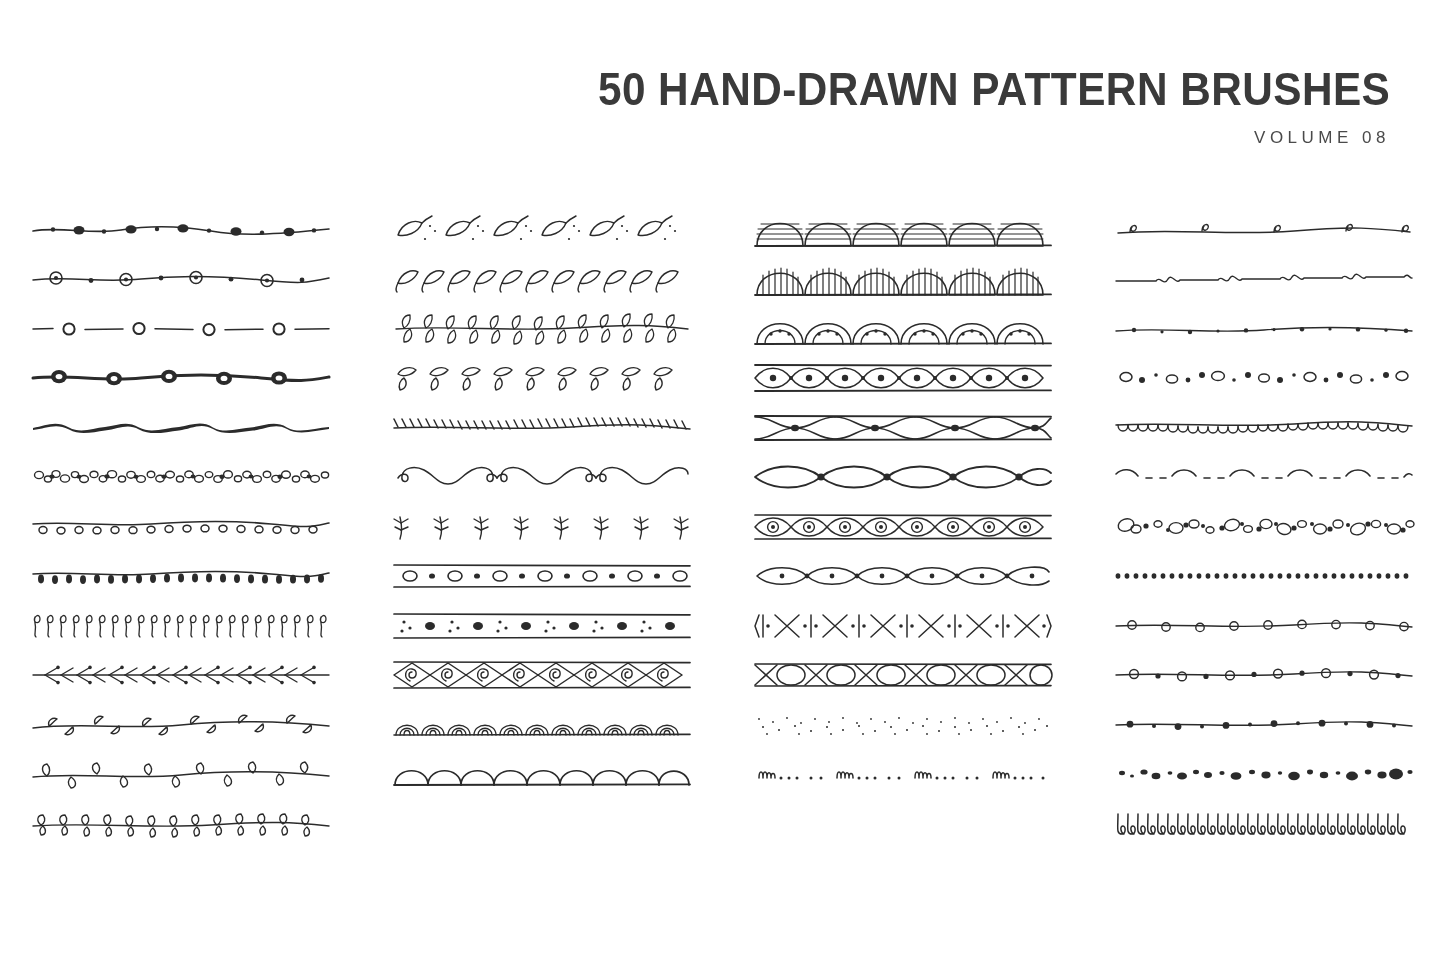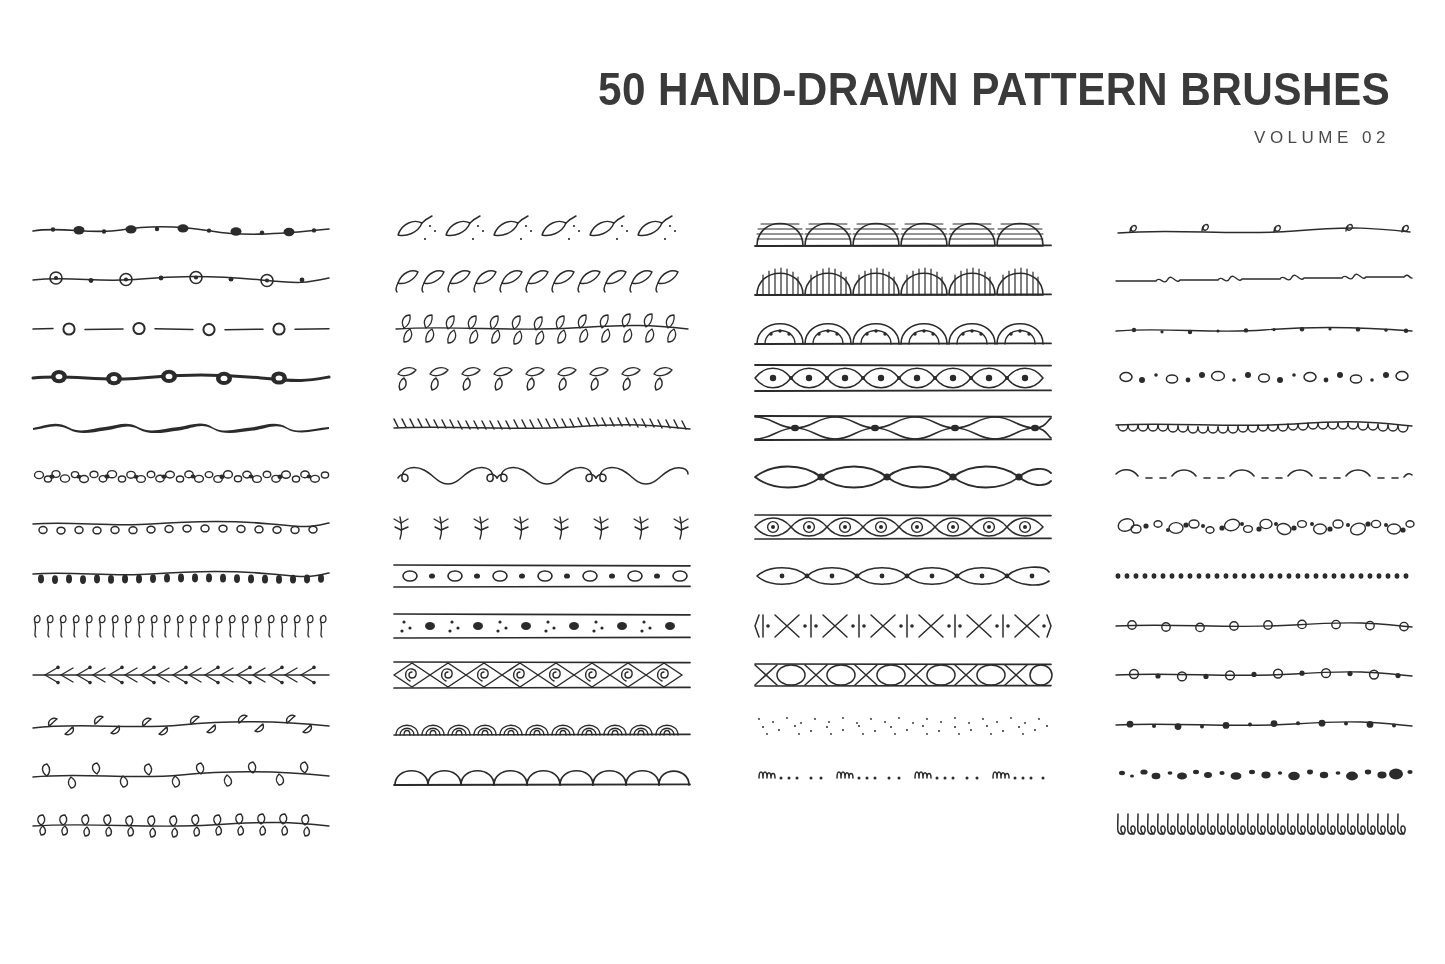--- a/index.html
+++ b/index.html
@@ -77,21 +77,21 @@
     stroke: none;
   }
 </style>
 </head>
 <body>
 
 <div class="page">
 
   <div class="title-block">
     <div class="main-title">50 HAND-DRAWN PATTERN BRUSHES</div>
-    <div class="sub-title">VOLUME 02</div>
+    <div class="sub-title">VOLUME 08</div>
   </div>
 
   <div class="columns">
 
     <div class="column">
 
       <div class="brush-row">
         <svg width="300" height="26" viewBox="0 0 300 26">
           <path class="ink" stroke-width="1.6" d="M2 14 C 30 9, 60 18, 90 13 S 150 9, 180 14 S 240 18, 298 12"></path>
           <circle class="ink-fill" cx="22" cy="12.5" r="2.2"></circle>

